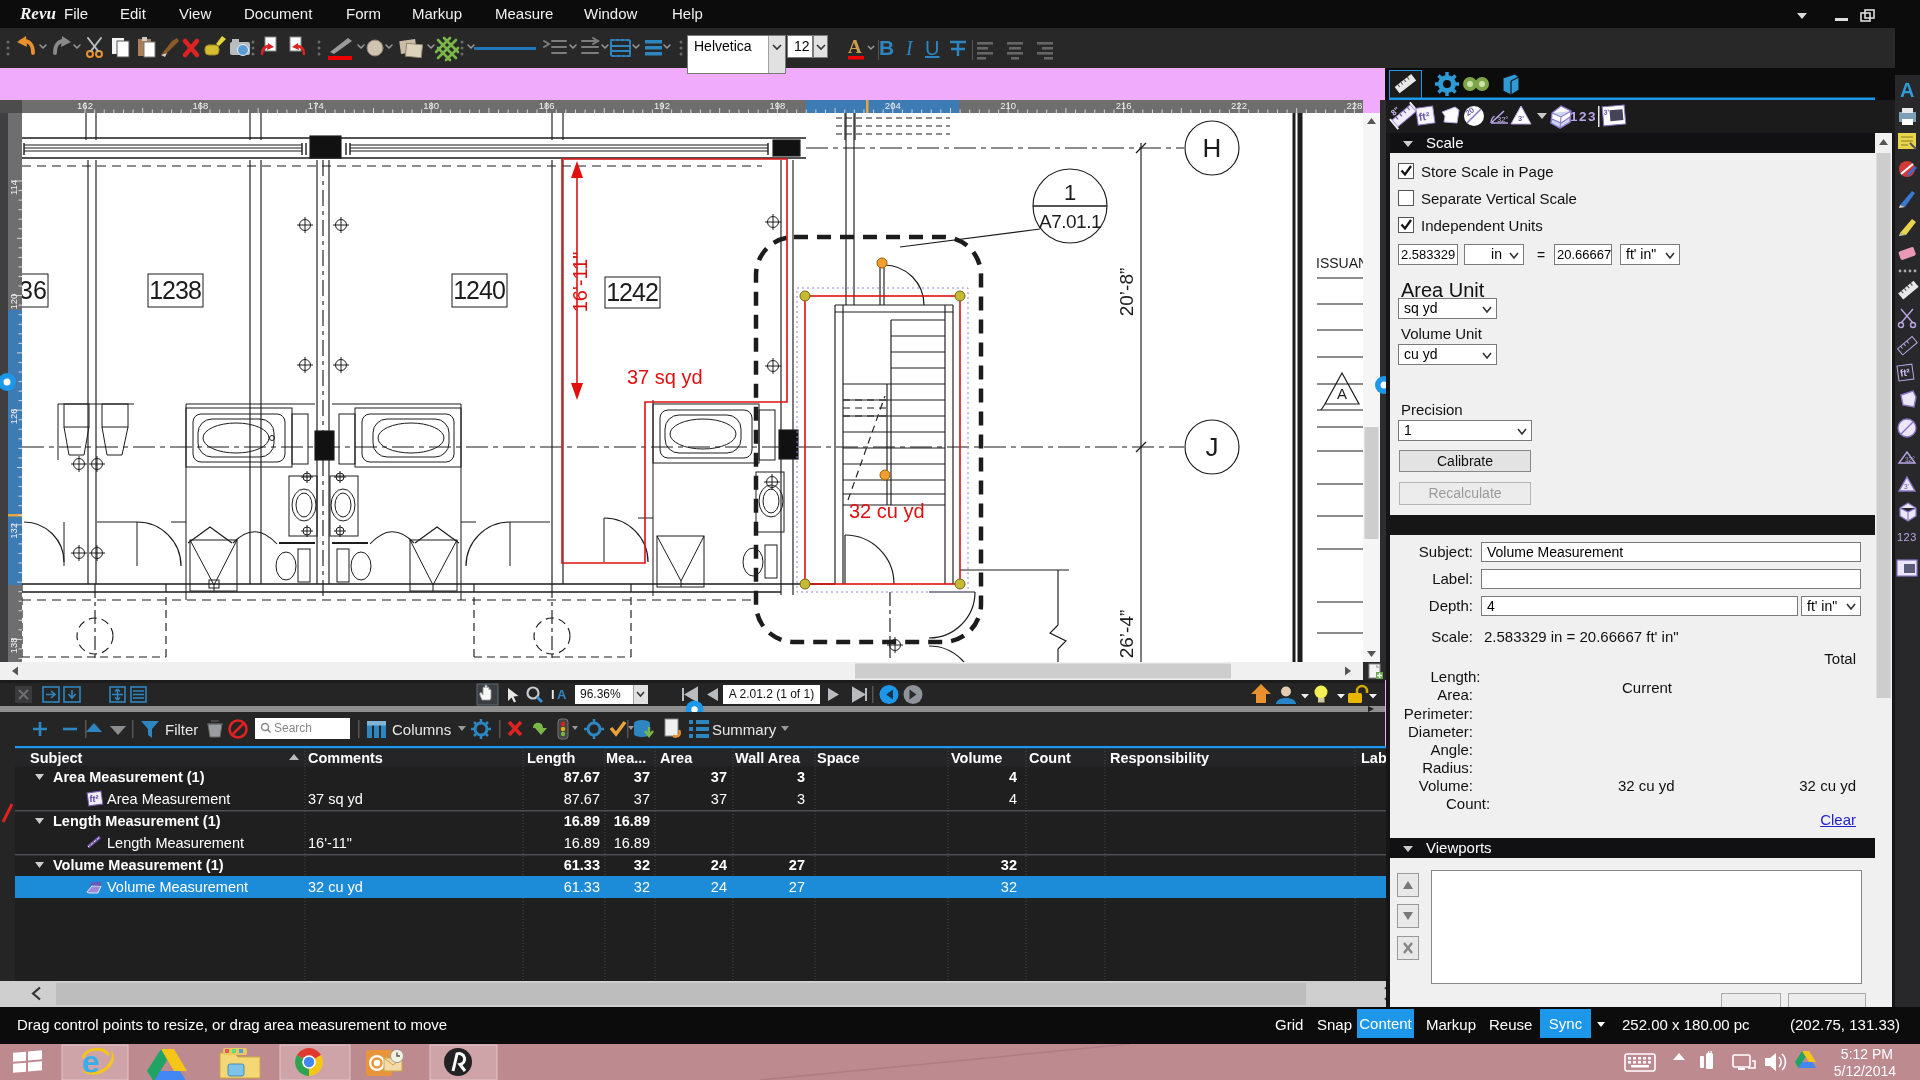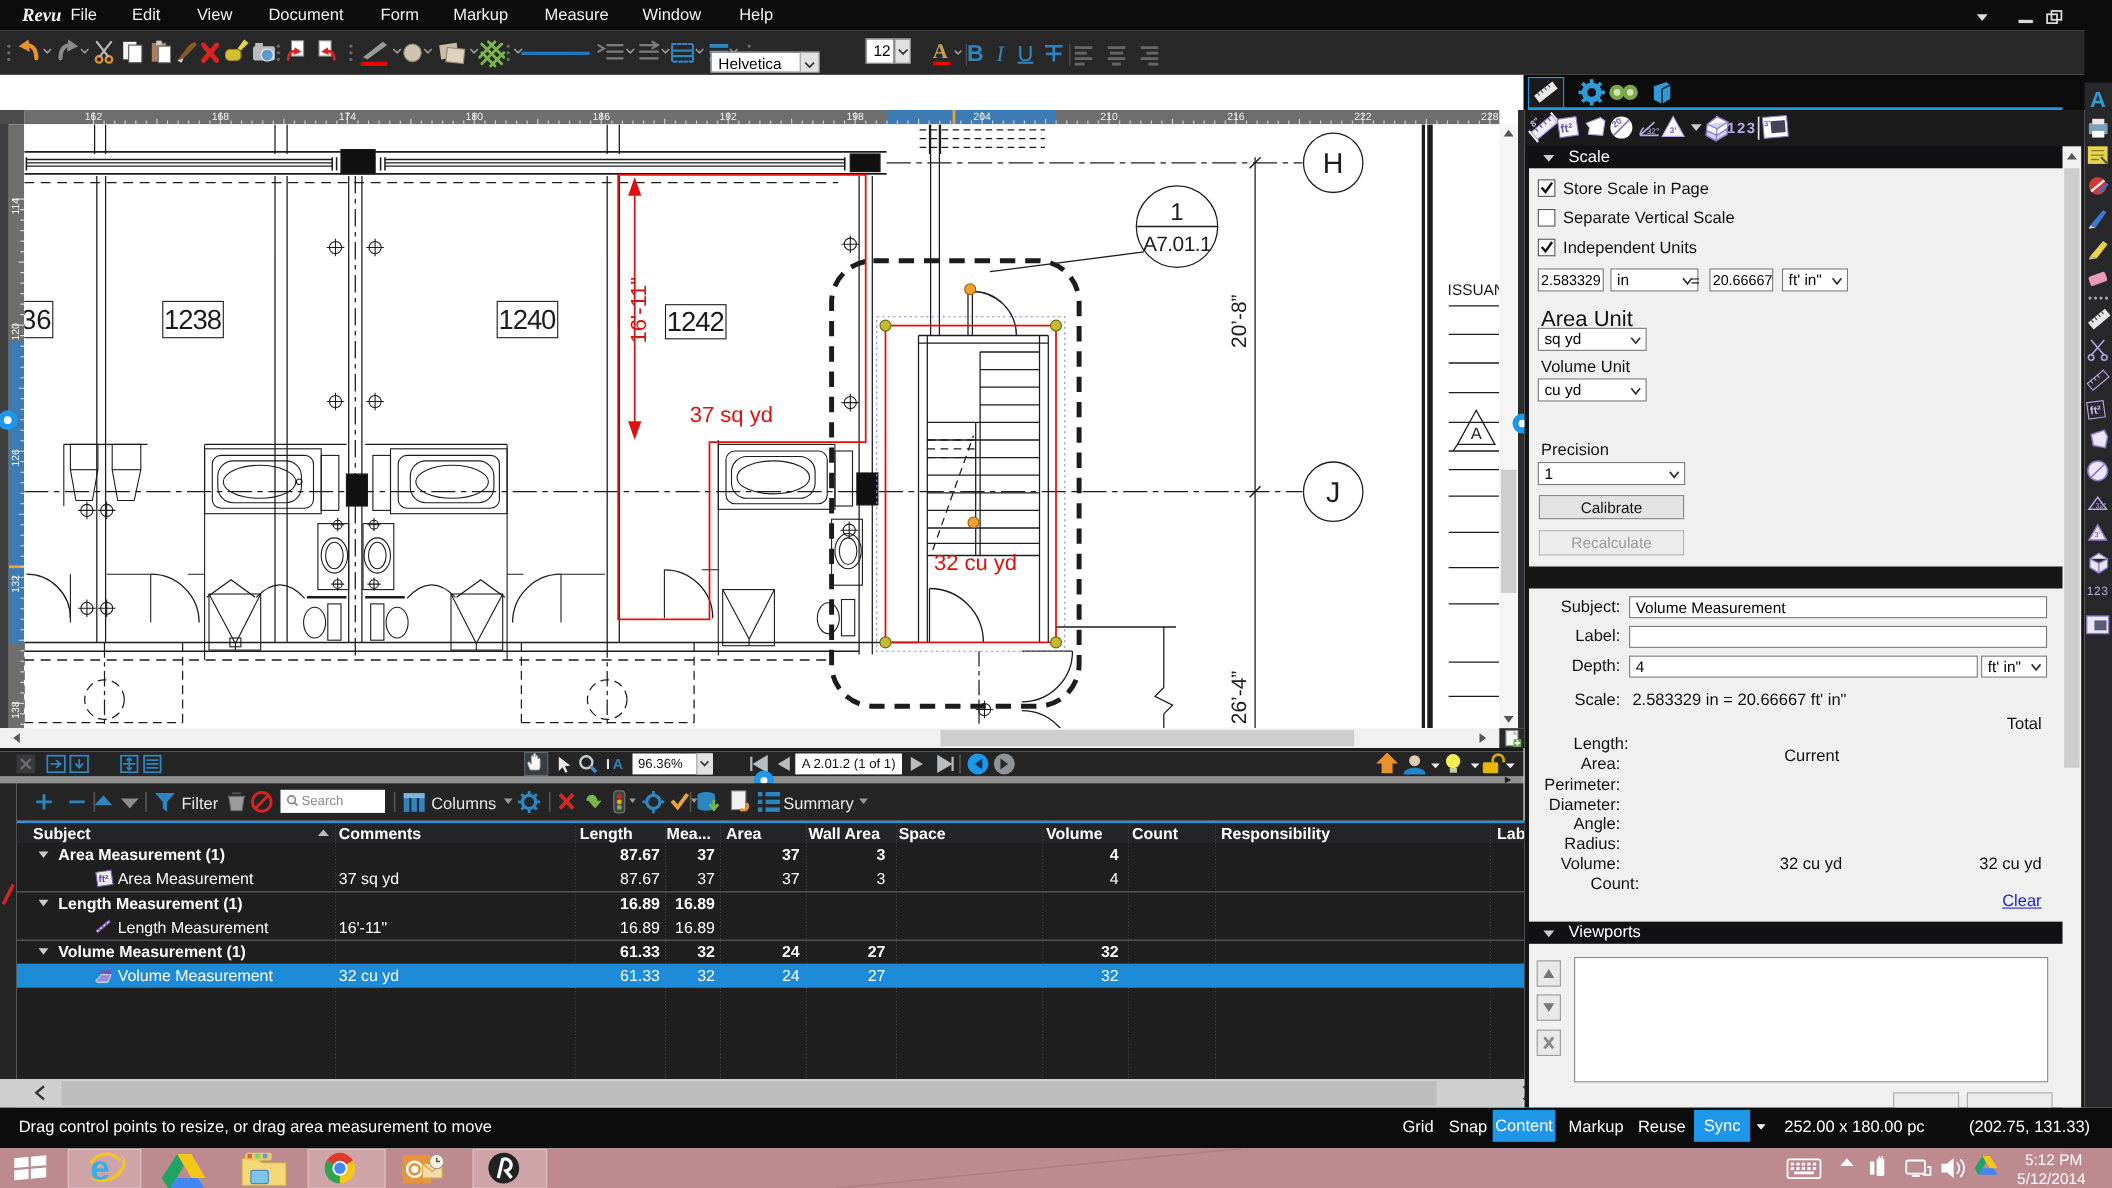--- a/index.html
+++ b/index.html
@@ -1,18 +1,18 @@
 <!DOCTYPE html>
 <html><head>
 <meta charset="utf-8">
 <style>
 * { margin:0; padding:0; box-sizing:border-box; }
 html,body { width:1920px; height:1080px; overflow:hidden; background:#000; }
 body { font-family:"Liberation Sans", sans-serif; }
-#root { position:absolute; top:0; left:0; width:1920px; height:1080px; background:#ffffff; }
+#root { position:absolute; top:0; left:0; width:1920px; height:1080px; background:#f0abfc; }
 .abs { position:absolute; }
 
 #menubar { position:absolute; top:0; left:0; width:1920px; height:28px; background:#0c0c0c; color:#f2f2f2; }
 #menubar .mi { position:absolute; top:0; height:28px; line-height:28px; font-size:15px; }
 
 #toolbar { position:absolute; top:28px; left:0; width:1920px; height:40px; background:#282829; }
 
 #tabbar { position:absolute; top:68px; left:0; width:1385px; height:32px; background:#1b1b1c; }
 #tab1 { position:absolute; left:6px; top:3px; width:99px; height:29px; background:#3e4042; color:#fff; font-family:"Liberation Serif", serif; font-weight:bold; font-size:16px; line-height:29px; padding-left:9px; }
 #paneltabs { position:absolute; top:68px; left:1385px; width:535px; height:32px; background:#0c0c0c; }
@@ -168,21 +168,21 @@
         <path d="M633 17 l3 3 l3 -3" fill="none" stroke="#999" stroke-width="1.5"></path>
         <g fill="#2e86c1">
           <rect x="645" y="12" width="17" height="3.5"></rect>
             <rect x="645" y="18" width="17" height="3.5"></rect>
             <rect x="645" y="24" width="17" height="3.5"></rect>
         </g>
         <path d="M664 17 l3 3 l3 -3" fill="none" stroke="#999" stroke-width="1.5"></path>
       </g>
     </svg>
 
-    <div class="field" style="left:646px;top:7px;width:99px;height:19px;line-height:21px;padding-left:6px;margin-top:12px;">Helvetica<div class="ddbtn">
+    <div class="field" style="left:687px;top:7px;width:99px;height:39px;line-height:21px;padding-left:6px;">Helvetica<div class="ddbtn">
           <svg width="17" height="21">
             <path d="M4 9 l4 4 l4 -4" fill="none" stroke="#333" stroke-width="1.6"></path>
           </svg>
         </div></div>
     <div class="field" style="left:787px;top:7px;width:26px;height:23px;line-height:21px;padding-left:6px;">12</div>
     <div class="field" style="left:813px;top:7px;width:15px;height:23px;background:#e1e1e1;">
         <svg width="14" height="21">
           <path d="M3 9 l4 4 l4 -4" fill="none" stroke="#333" stroke-width="1.6"></path>
         </svg>
       </div>
@@ -1039,21 +1039,21 @@
       <div class="abs" style="left:31px;top:10px;font-size:15px;color:#111;">Store Scale in Page</div>
       <div class="abs" style="left:8px;top:37px;width:16px;height:16px;background:#fff;border:1px solid #555;"></div>
       <div class="abs" style="left:31px;top:37px;font-size:15px;color:#111;">Separate Vertical Scale</div>
       <div class="abs" style="left:8px;top:64px;width:16px;height:16px;background:#fff;border:1px solid #555;">
           <svg width="14" height="14">
             <path d="M2.5 6.5 l3.5 4 l6 -8.5" fill="none" stroke="#111" stroke-width="2.2"></path>
           </svg>
         </div>
       <div class="abs" style="left:31px;top:64px;font-size:15px;color:#111;">Independent Units</div>
       <div class="field" style="left:8px;top:91px;width:60px;height:21px;line-height:19px;padding-left:2px;font-size:13px;">2.583329</div>
-      <div class="field" style="left:74px;top:91px;width:80px;height:21px;line-height:19px;padding-left:5px;font-size:14px;">in<svg class="abs" style="right:3px;top:6px;" width="12" height="10">
+      <div class="field" style="left:74px;top:91px;width:60px;height:21px;line-height:19px;padding-left:5px;font-size:14px;text-align:center;">in<svg class="abs" style="right:3px;top:6px;" width="12" height="10">
             <path d="M2 2 l4 5 l4 -5" fill="none" stroke="#333" stroke-width="1.6"></path>
           </svg></div>
       <div class="abs" style="left:147px;top:94px;font-size:14px;color:#111;">=</div>
       <div class="field" style="left:164px;top:91px;width:58px;height:21px;line-height:19px;padding-left:2px;font-size:13px;">20.66667</div>
       <div class="field" style="left:230px;top:91px;width:60px;height:21px;line-height:19px;padding-left:5px;font-size:14px;">ft' in"<svg class="abs" style="right:3px;top:6px;" width="12" height="10">
             <path d="M2 2 l4 5 l4 -5" fill="none" stroke="#333" stroke-width="1.6"></path>
           </svg></div>
       <div class="abs" style="left:11px;top:126px;font-size:20px;color:#111;">Area Unit</div>
       <div class="field" style="left:8px;top:145px;width:99px;height:21px;line-height:19px;padding-left:5px;font-size:14px;">sq yd<svg class="abs" style="right:3px;top:6px;" width="12" height="10">
             <path d="M2 2 l4 5 l4 -5" fill="none" stroke="#333" stroke-width="1.6"></path>

